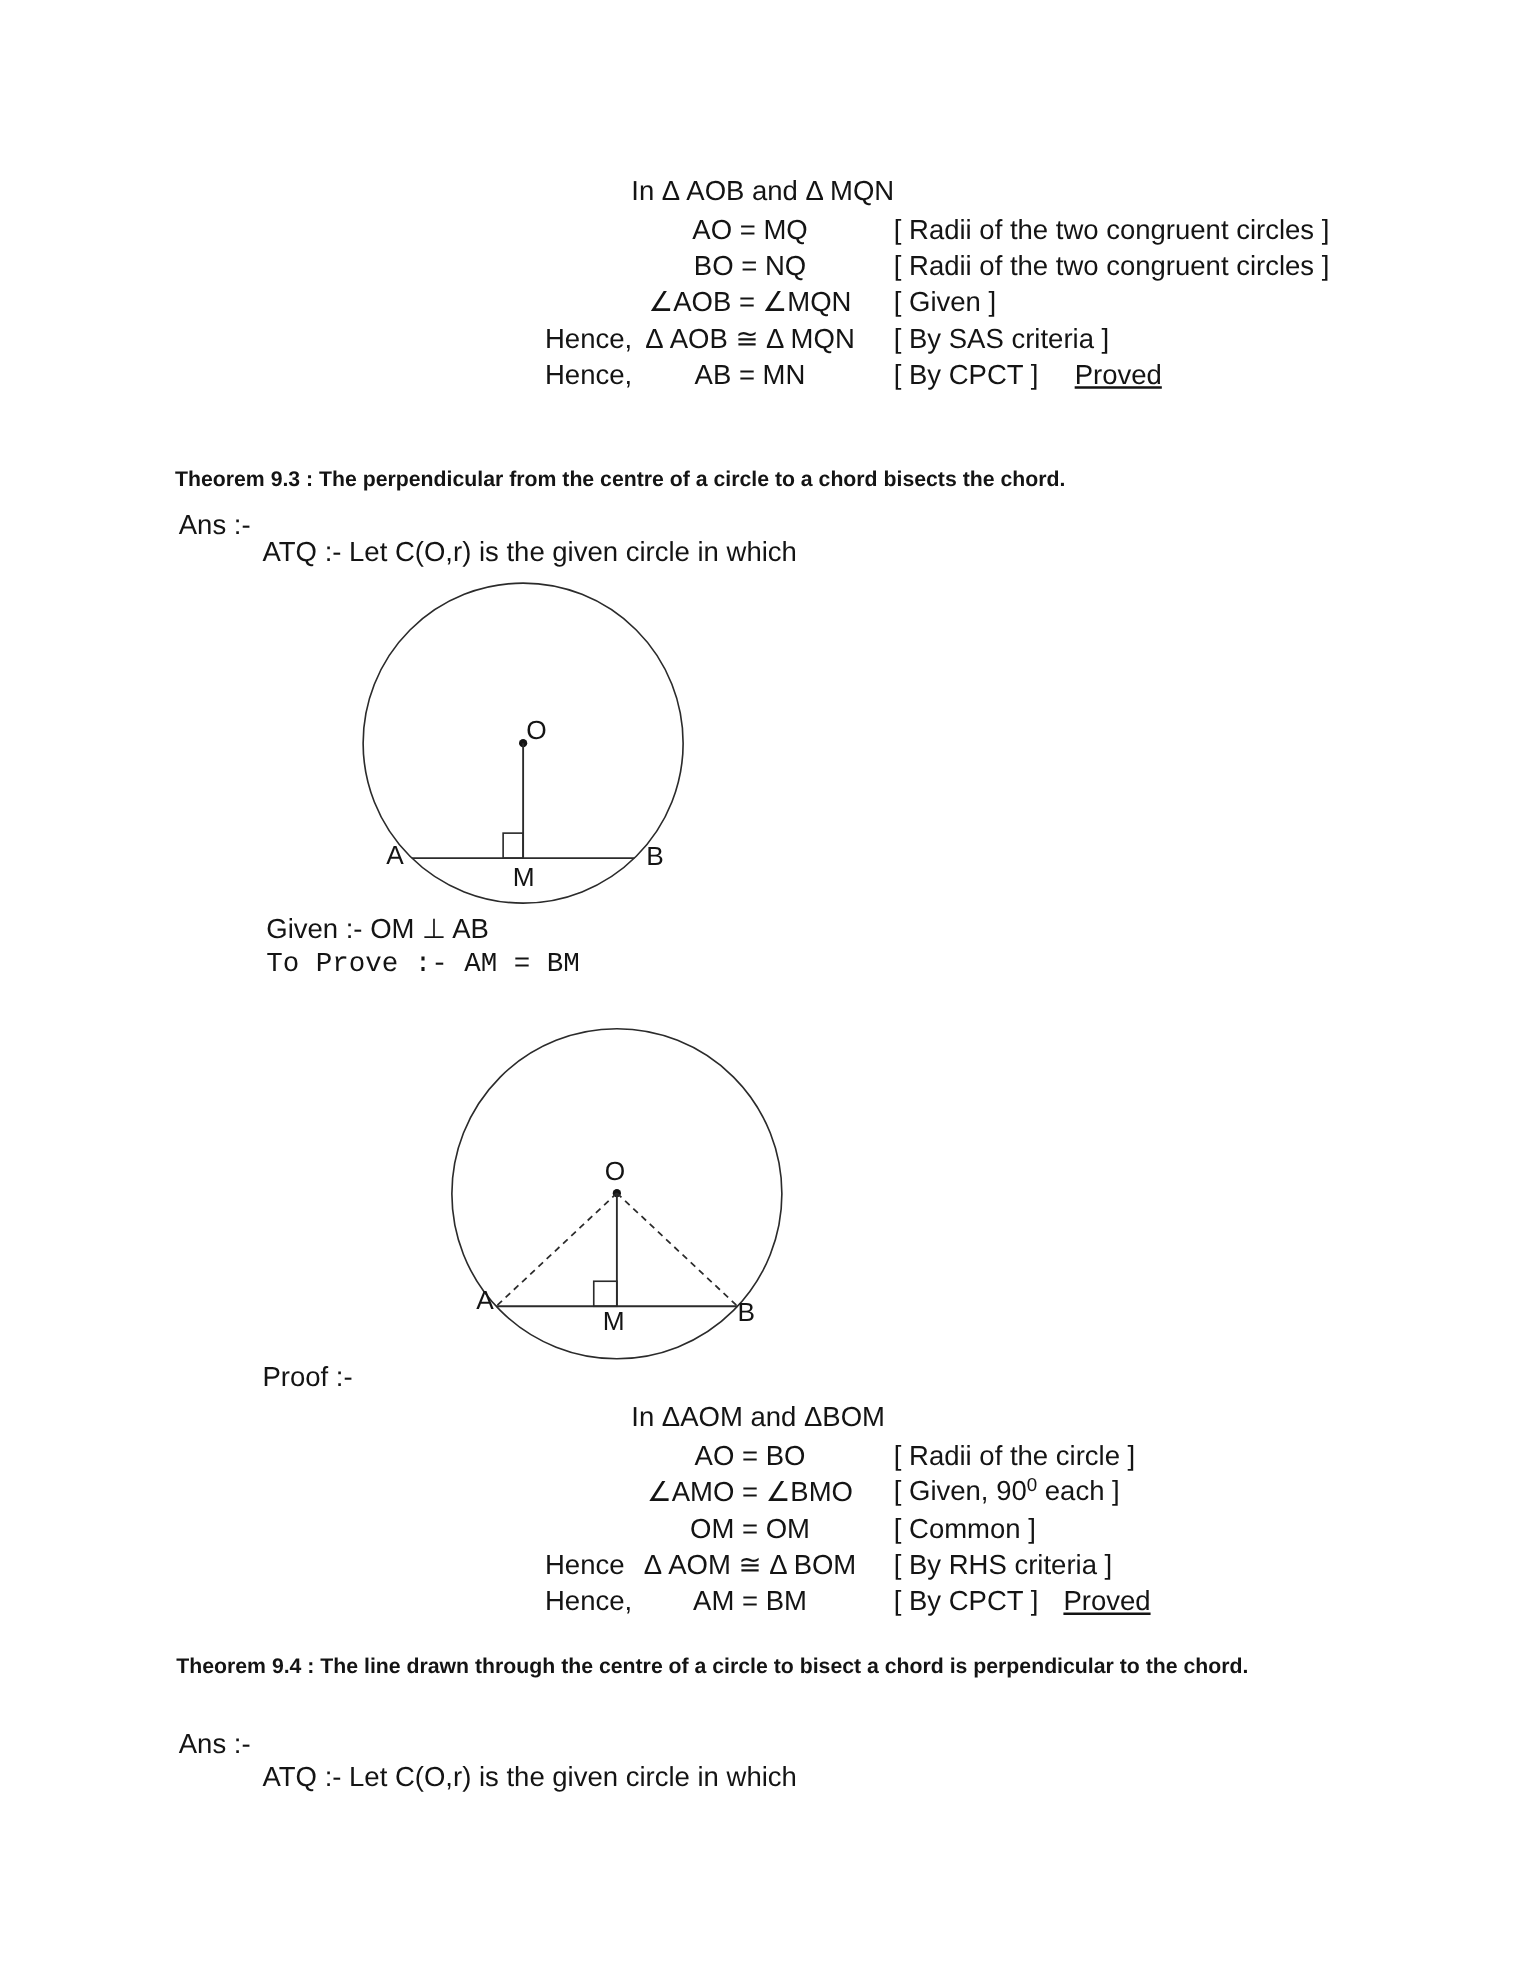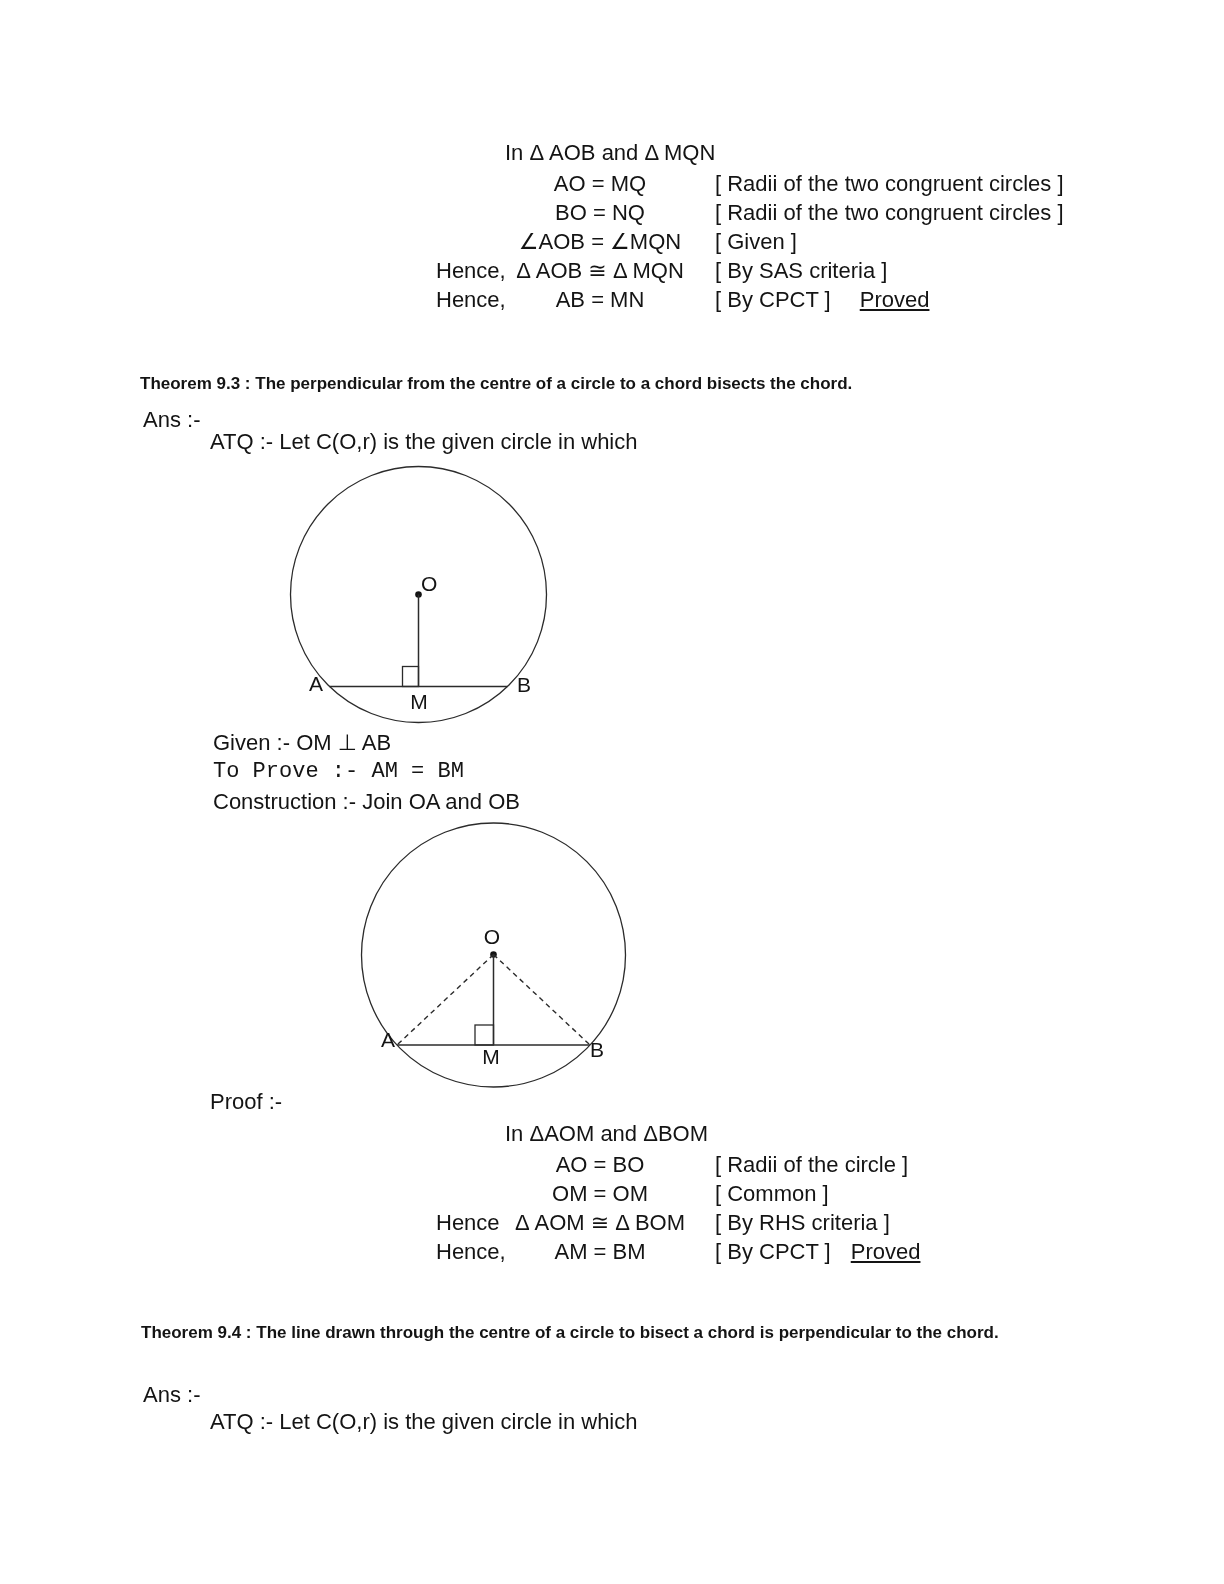--- a/index.html
+++ b/index.html
@@ -79,21 +79,20 @@
     <line x1="49.5" y1="231.5" x2="227.5" y2="231.5" class="shape"></line>
     <rect x="122.5" y="211.5" width="16" height="20" class="thin"></rect>
     <text x="141" y="136">O</text>
     <text x="36" y="236" text-anchor="middle">A</text>
     <text x="244" y="237" text-anchor="middle">B</text>
     <text x="139" y="254" text-anchor="middle">M</text>
   </svg>
 
   <div class="line" style="left:213px; top:728px;">Given :- OM ⊥ AB</div>
   <div class="line" style="left:213px; top:757px;font-family:Liberation Mono, monospace;">To Prove :- AM = BM</div>
-  <div class="line" style="left:213px; top:787px;">Construction :- Join OA and OB</div>
 
   <svg class="diagram" style="left:352px; top:818px;" width="296" height="284" viewBox="0 0 296 284">
     <circle cx="141.5" cy="137" r="132" class="thin"></circle>
     <circle cx="141.5" cy="136.5" r="3.3" fill="#141414" stroke="none"></circle>
     <line x1="141.5" y1="136.5" x2="45" y2="227" class="dash"></line>
     <line x1="141.5" y1="136.5" x2="238" y2="227" class="dash"></line>
     <line x1="141.5" y1="136.5" x2="141.5" y2="227" class="shape"></line>
     <line x1="45" y1="227" x2="238" y2="227" class="shape"></line>
     <rect x="123" y="207" width="18.5" height="20" class="thin"></rect>
     <text x="140" y="126" text-anchor="middle">O</text>
@@ -106,20 +105,25 @@
   <div class="line" style="left:505px; top:1119px;">In ΔAOM and ΔBOM</div>
 
   <div class="ptable ptable-2" style="left:436px; top:1150px;">
     <div class="prow">
       <span class="pfx"></span>
       <span class="eq">AO = BO</span>
       <span class="rsn">[ Radii of the circle ]</span>
     </div>
     <div class="prow">
       <span class="pfx"></span>
+      <span class="eq">∠AMO = ∠BMO</span>
+      <span class="rsn"><span>[ Given, 90</span><span class="sup">0</span><span> each ]</span></span>
+    </div>
+    <div class="prow">
+      <span class="pfx"></span>
       <span class="eq">OM = OM</span>
       <span class="rsn">[ Common ]</span>
     </div>
     <div class="prow">
       <span class="pfx">Hence</span>
       <span class="eq">Δ AOM ≅ Δ BOM</span>
       <span class="rsn">[ By RHS criteria ]</span>
     </div>
     <div class="prow">
       <span class="pfx">Hence,</span>

